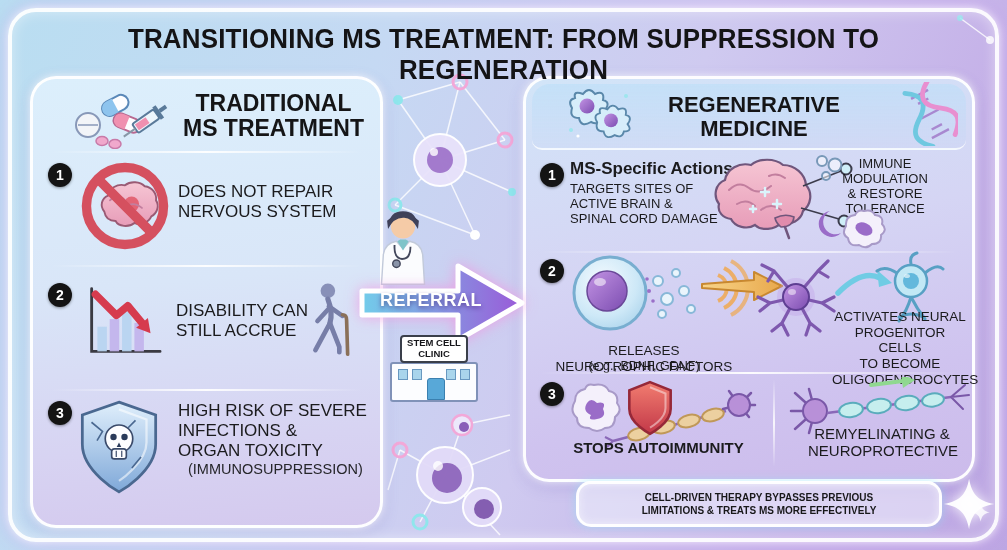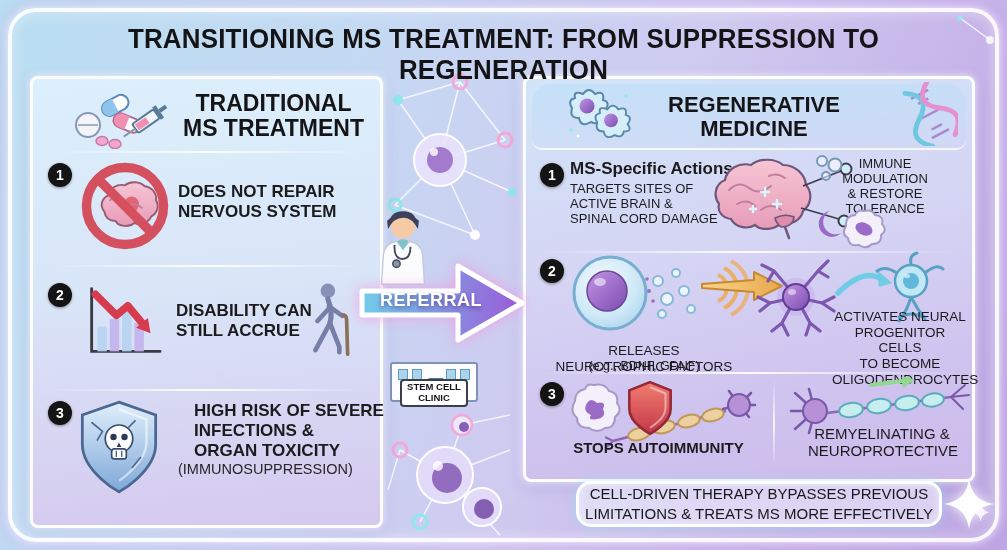--- a/index.html
+++ b/index.html
@@ -13,70 +13,70 @@
 
   #bg-network { inset:0; z-index:1; }
   #outer-frame { left:8px; top:8px; width:991px; height:534px; border:4px solid rgba(255,255,255,.92);
     border-radius:28px; z-index:6; pointer-events:none;
     box-shadow:0 0 10px rgba(255,255,255,.85), 0 0 22px rgba(196,150,240,.55), inset 0 0 14px rgba(255,255,255,.45); }
 
   #main-title { left:0; right:0; top:24px; text-align:center; z-index:4;
     font-size:27px; font-weight:bold; letter-spacing:.2px; color:#141416;
     transform:scaleX(.96); }
 
-  .panel { z-index:3; border:3px solid rgba(255,255,255,.95); border-radius:8px;
+  .panel { z-index:3; border:3px solid rgba(255,255,255,.95); border-radius:26px;
     box-shadow:0 0 9px rgba(255,255,255,.8), 0 5px 16px rgba(110,90,190,.22); }
   #left-panel { left:30px; top:76px; width:353px; height:452px;
     background:linear-gradient(175deg,#dceffc 0%,#d9e6f8 45%,#d7d3f2 80%,#d4c9ee 100%); }
   #right-panel { left:523px; top:76px; width:452px; height:406px;
     background:linear-gradient(168deg,#d2e5f8 0%,#d5d5f4 42%,#cfc3ef 75%,#ccbbeb 100%);padding-left:16px; }
 
   .panel-title { font-weight:bold; line-height:1.08; text-align:center; color:#151517; }
   #lp-title { left:138px; top:12px; width:205px; font-size:23px; }
   #rp-title { left:118px; top:14px; width:220px; font-size:22px; }
 
   .hdiv { height:2px; border-radius:2px;
     background:linear-gradient(90deg,rgba(255,255,255,0),rgba(255,255,255,.95),rgba(255,255,255,0)); }
   .vdiv { width:2px; border-radius:2px;
     background:linear-gradient(180deg,rgba(255,255,255,0),rgba(255,255,255,.85),rgba(255,255,255,0)); }
 
   .badge { width:24px; height:24px; border-radius:50%; background:#141414; color:#fff;
     font-size:14px; font-weight:bold; display:flex; align-items:center; justify-content:center;
     box-shadow:0 1px 3px rgba(0,0,0,.4); z-index:2; }
 
-  .item-label { font-size:17px; font-weight:bold; line-height:1.18; color:#1b1b1d; }
+  .item-label { font-size:17px; font-weight:normal; line-height:1.18; color:#1b1b1d; }
   .note { font-size:14.5px; font-weight:normal; line-height:1.2; color:#26262a; }
   .small-label { font-size:13px; font-weight:normal; line-height:1.16; text-align:center; color:#1b1b1d; }
   .tiny-note { font-size:12.5px; font-weight:normal; }
 
   #rp-header { left:6px; top:5px; right:6px; height:66px; border-radius:18px 18px 10px 10px;
     background:linear-gradient(180deg,rgba(185,222,248,.55),rgba(190,205,245,.12));
     border-bottom:2px solid rgba(255,255,255,.8); }
 
   #referral-arrow-wrap { left:358px; top:258px; width:172px; height:90px; z-index:4;
     filter:drop-shadow(0 0 7px rgba(242,150,225,.8)); }
   #referral-label { left:364px; top:290px; width:134px; text-align:center; z-index:5;
     font-size:18px; font-weight:bold; color:#ffffff; letter-spacing:.5px;
     text-shadow:0 2px 4px rgba(60,30,110,.55); }
 
   #clinic { left:390px; top:335px; width:88px; height:68px; z-index:4; }
   #clinic-sign { left:10px; top:0; width:68px; background:#ffffff; border:2px solid #3a3f4a;
     border-radius:4px; text-align:center; font-size:9.5px; font-weight:bold; line-height:1.15;
-    padding:1px 2px; color:#16161a; z-index:2;margin-top:44px; }
+    padding:1px 2px; color:#16161a; z-index:2; }
   #clinic-body { left:0; top:27px; width:88px; height:40px; background:#fcfdff;
     border:2px solid #8092b8; border-radius:3px; }
   .clinic-window { position:absolute; width:10px; height:11px; background:#a9d5ec; border:1px solid #6898c0; }
   #clinic-door { position:absolute; left:35px; bottom:0; width:18px; height:22px;
     background:#58a8d8; border:1px solid #3a80b0; border-radius:3px 3px 0 0; }
 
   #conclusion-box { left:50px; top:402px; right:30px; height:46px; border:3px solid rgba(255,255,255,.95);
     border-radius:15px; background:rgba(240,243,253,.55);
     box-shadow:0 0 10px rgba(140,225,245,.55), inset 0 0 8px rgba(255,255,255,.5);
     display:flex; align-items:center; justify-content:center; }
-  #conclusion-text { font-size:15px; font-weight:normal; text-align:center; line-height:1.35; color:#18181a; }
+  #conclusion-text { font-size:10px; font-weight:bold; text-align:center; line-height:1.35; color:#18181a; }
 
   #sparkle { left:942px; top:476px; z-index:7; filter:drop-shadow(0 0 6px rgba(255,255,255,.9)); }
 </style>
 </head>
 <body>
 
 <div id="canvas">
 
   <svg width="0" height="0" style="position:absolute" aria-hidden="true">
     <defs>
@@ -225,24 +225,24 @@
       <path d="M48,14 L78,25 V50 C78,72 48,92 48,92" fill="none" stroke="rgba(255,255,255,.55)" stroke-width="2.5"></path>
       <path d="M18,28 L30,38 L24,48 M72,66 L62,78 M66,26 L58,34" fill="none" stroke="#4a6890" stroke-width="1.8"></path>
       <circle cx="48" cy="46" r="15" fill="#fdfdff" stroke="#3a4a6a" stroke-width="1.8"></circle>
       <rect x="40" y="57" width="16" height="11" rx="3" fill="#fdfdff" stroke="#3a4a6a" stroke-width="1.8"></rect>
       <circle cx="42" cy="44" r="3.5" fill="#2a3a5a"></circle>
         <circle cx="54" cy="44" r="3.5" fill="#2a3a5a"></circle>
       <path d="M48,50 l-2.5,5 h5 Z" fill="#2a3a5a"></path>
       <line x1="45" y1="59" x2="45" y2="66" stroke="#3a4a6a" stroke-width="1.3"></line>
       <line x1="51" y1="59" x2="51" y2="66" stroke="#3a4a6a" stroke-width="1.3"></line>
     </svg>
-    <div class="abs item-label pre" style="left:161px;top:322px;width:200px">HIGH RISK OF SEVERE
+    <div class="abs item-label pre" style="left:145px;top:322px;width:200px">HIGH RISK OF SEVERE
 INFECTIONS &amp;
 ORGAN TOXICITY</div>
-    <div class="abs note" style="left:145px;top:382px;width:210px">(IMMUNOSUPPRESSION)</div>
+    <div class="abs note" style="left:155px;top:382px;width:210px">(IMMUNOSUPPRESSION)</div>
   </div>
 
   <svg class="abs" style="left:374px;top:204px;z-index:4" width="58" height="82" viewBox="0 0 62 84">
     <circle cx="31" cy="22" r="13" fill="#f5cba7"></circle>
     <path d="M16,22 Q16,6 31,6 Q46,6 46,22 L46,17 Q38,10 31,12 Q22,12 16,22 Z" fill="#3f4159"></path>
     <path d="M14,16 Q31,0 48,16 L47,25 Q40,12 31,13 Q21,13 15,25 Z" fill="#3f4159"></path>
     <path d="M8,84 L10,52 Q12,40 24,38 L31,46 L38,38 Q50,40 52,52 L54,84 Z" fill="#fbfcfe" stroke="#c2cada" stroke-width="1.5"></path>
     <path d="M25,38 L31,48 L37,38 L34,36 H28 Z" fill="#7fc4c9"></path>
     <path d="M22,42 Q21,56 30,57 Q39,57 39,44" fill="none" stroke="#44485c" stroke-width="2"></path>
     <circle cx="24" cy="62" r="4" fill="#8a94a8" stroke="#44485c" stroke-width="1.5"></circle>

